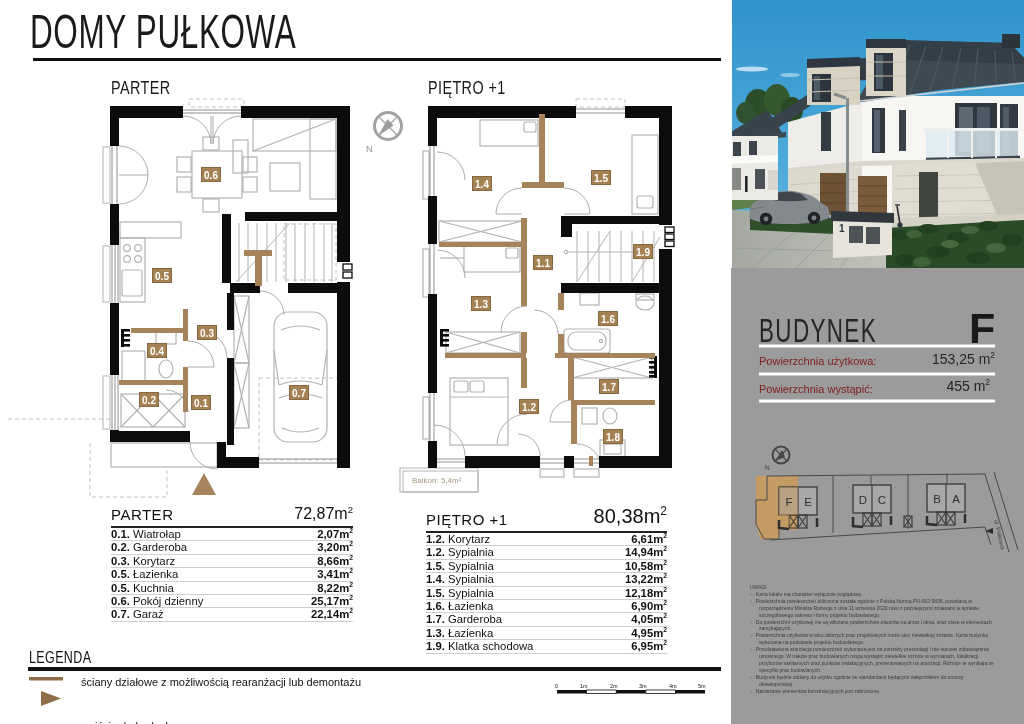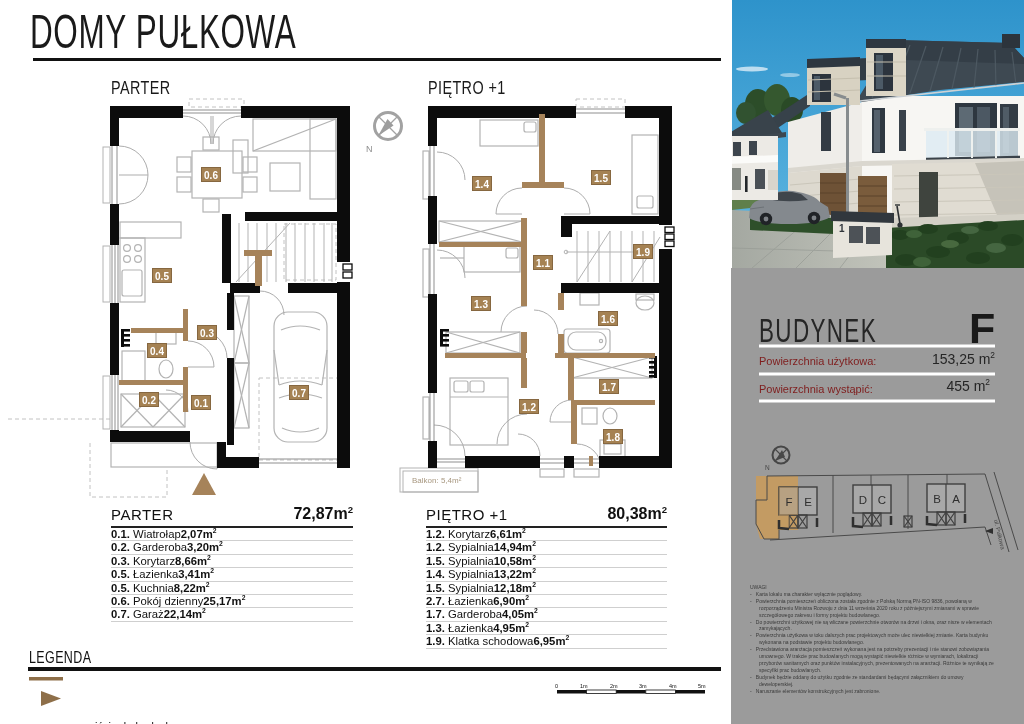--- a/index.html
+++ b/index.html
@@ -6,22 +6,22 @@
 #page{position:relative;width:1024px;height:724px;background:#fff;overflow:hidden;
   font-family:"Liberation Sans",sans-serif;}
 .abs{position:absolute}
 #title{left:30px;top:4px;font-size:48px;letter-spacing:1px;color:#1a1a1a;font-weight:400;
   transform:scaleX(.655);transform-origin:left top;white-space:nowrap}
 .flabel{font-size:18px;color:#1a1a1a;letter-spacing:.5px;transform:scaleX(.8);transform-origin:left top;white-space:nowrap}
 .col{position:absolute;font-size:11.3px;color:#111}
 .colhead{display:flex;justify-content:space-between;align-items:flex-end;
   border-bottom:2px solid #222;padding-bottom:3px}
 .colhead .n{font-size:15px;letter-spacing:.5px}
-.colhead .v{font-size:15px;font-weight:bold}
-.row{display:flex;border-bottom:1px solid #cfcfcf;
+.colhead .v{font-size:15px;font-weight:normal}
+.row{display:flex;justify-content:space-between;border-bottom:1px solid #cfcfcf;
   height:12.4px;line-height:12.2px}
 .row b{font-weight:bold}
 sup{font-size:60%;vertical-align:super;line-height:0}
 #legenda{left:29px;top:649px;font-size:16px;color:#111;letter-spacing:.5px;
   transform:scaleX(.78);transform-origin:left top}
 .legtxt{font-size:11px;color:#111}
 #gp-budynek{left:759px;top:312px;font-size:33px;letter-spacing:2px;color:#262626;
   transform:scaleX(.68);transform-origin:left top;white-space:nowrap}
 #gp-f{left:969px;top:304px;font-size:43px;font-weight:bold;color:#191919}
 .gp-lab{font-size:11px;color:#7f1d1d;white-space:nowrap}
@@ -718,21 +718,21 @@
         <b>25,17m<sup>2</sup></b>
       </div>
  <div class="row">
         <span><b>0.7.</b> Garaż</span>
         <b>22,14m<sup>2</sup></b>
       </div>
 </div>
 <div class="col" style="left:426px;top:505px;width:241px">
  <div class="colhead">
         <span class="n">PIĘTRO +1</span>
-        <span class="v" style="font-size:16px">80,38m<sup>2</sup></span>
+        <span class="v" style="font-size:20px">80,38m<sup>2</sup></span>
       </div>
  <div class="row">
         <span><b>1.2.</b> Korytarz</span>
         <b>6,61m<sup>2</sup></b>
       </div>
  <div class="row">
         <span><b>1.2.</b> Sypialnia</span>
         <b>14,94m<sup>2</sup></b>
       </div>
  <div class="row">
@@ -741,38 +741,39 @@
       </div>
  <div class="row">
         <span><b>1.4.</b> Sypialnia</span>
         <b>13,22m<sup>2</sup></b>
       </div>
  <div class="row">
         <span><b>1.5.</b> Sypialnia</span>
         <b>12,18m<sup>2</sup></b>
       </div>
  <div class="row">
-        <span><b>2.7.</b> Łazienka</span>
+        <span><b>1.6.</b> Łazienka</span>
         <b>6,90m<sup>2</sup></b>
       </div>
  <div class="row">
         <span><b>1.7.</b> Garderoba</span>
         <b>4,05m<sup>2</sup></b>
       </div>
  <div class="row">
         <span><b>1.3.</b> Łazienka</span>
         <b>4,95m<sup>2</sup></b>
       </div>
  <div class="row">
         <span><b>1.9.</b> Klatka schodowa</span>
         <b>6,95m<sup>2</sup></b>
       </div>
 </div>
 
 <div class="abs" id="legenda">LEGENDA</div>
+<div class="abs legtxt" style="left:81px;top:676px">ściany działowe z możliwością rearanżacji lub demontażu</div>
 <div class="abs legtxt" style="left:81px;top:720px">wejście do budynku</div>
 
 <div class="abs" id="gp-budynek">BUDYNEK</div>
 <div class="abs" id="gp-f">F</div>
 <div class="abs gp-lab" style="left:759px;top:355px">Powierzchnia użytkowa:</div>
 <div class="abs gp-val" style="right:29px;top:351px">153,25 m<sup>2</sup></div>
 <div class="abs gp-lab" style="left:759px;top:383px">Powierzchnia wystąpić:</div>
 <div class="abs gp-val" style="right:34px;top:378px">455 m<sup>2</sup></div>
 
 <div class="abs" id="uwagi">

